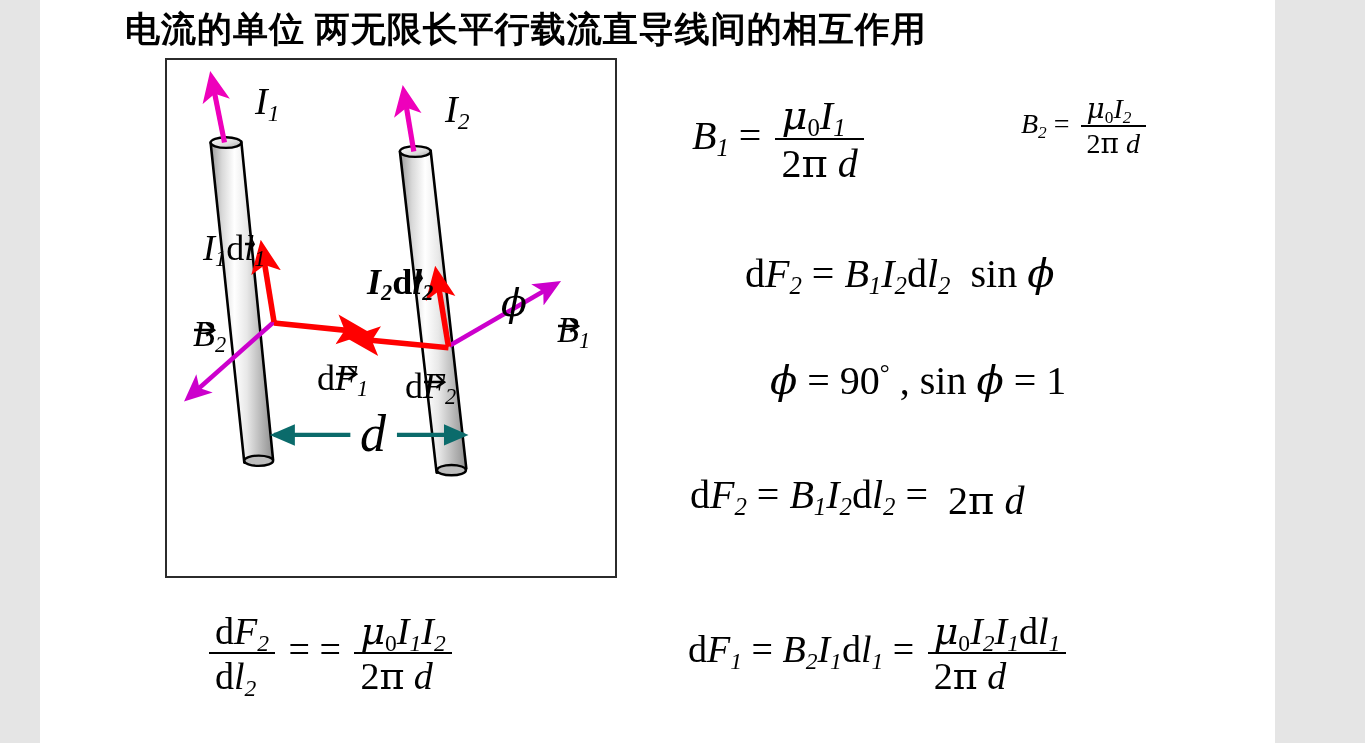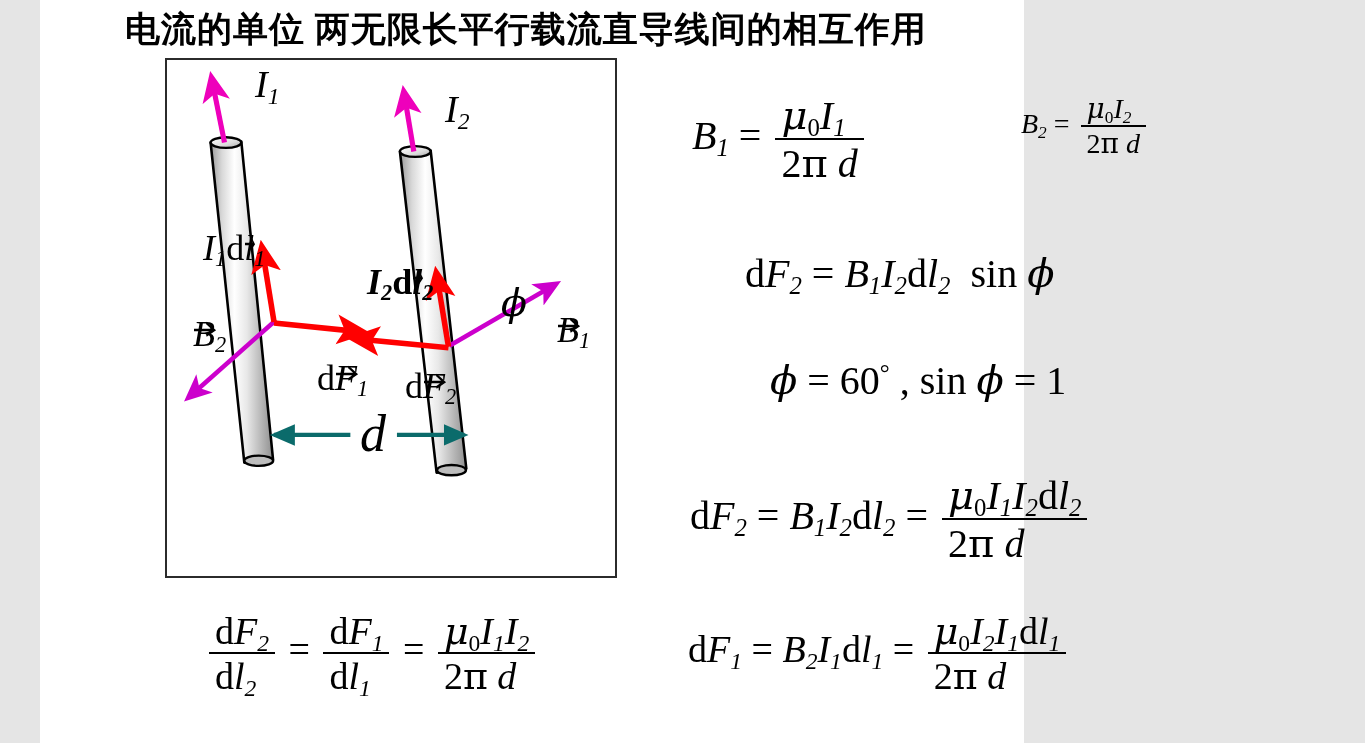--- a/index.html
+++ b/index.html
@@ -12,21 +12,21 @@
     width: 1365px;
     height: 743px;
     background: #e5e5e5;
     overflow: hidden;
     font-family: "Liberation Serif", serif;
   }
   #slide-page {
     position: absolute;
     left: 40px;
     top: 0px;
-    width: 984px;
+    width: 1235px;
     height: 743px;
     background: #ffffff;
   }
 
   
   #slide-title {
     position: absolute;
     left: 85px;
     top: 6px;
     font-family: "Liberation Serif", "DejaVu Serif", serif;
@@ -174,21 +174,21 @@
         <line x1="108" y1="265" x2="196" y2="274" stroke="#ff0000" stroke-width="5.6" marker-end="url(#mkRed)"></line>
 
         <line x1="284" y1="289" x2="272" y2="216" stroke="#ff0000" stroke-width="5.6" marker-end="url(#mkRed)"></line>
 
         <line x1="284" y1="290" x2="190" y2="281" stroke="#ff0000" stroke-width="5.6" marker-end="url(#mkRed)"></line>
 
         <line x1="185" y1="378" x2="108" y2="378" stroke="#0b6b6b" stroke-width="4.2" marker-end="url(#mkTeal)"></line>
         <line x1="232" y1="378" x2="300" y2="378" stroke="#0b6b6b" stroke-width="4.2" marker-end="url(#mkTeal)"></line>
       </svg>
 
-      <div class="math" style="position:absolute; left:88px; top:5px; font-size:38px;text-align:right;">
+      <div class="math" style="position:absolute; left:88px; top:22px; font-size:38px;text-align:right;">
         <span class="var">I</span><sub>1</sub>
       </div>
 
       <div class="math" style="position:absolute; left:278px; top:30px; font-size:38px;">
         <span class="var">I</span><sub>2</sub>
       </div>
 
       <div class="math" style="position:absolute; left:8px; top:170px; font-size:36px;margin-left:28px;">
         <span class="var">I</span><sub>1</sub><span class="up">d</span><span class="vec"><span class="vsym var">l</span><span class="varrow"><svg viewBox="0 0 20 8" preserveAspectRatio="none">
                 <path d="M0,5 L17,5 M11,1 L18,5 L11,8" stroke="#000" stroke-width="1.5" fill="none"></path>
@@ -251,48 +251,43 @@
     <div class="eqn math" id="eq-df2-sin">
       <span class="up">d</span><span class="var">F</span><sub>2</sub>
       <span class="up">=</span>
       <span class="var">B</span><sub>1</sub><span class="var">I</span><sub>2</sub><span class="up">d</span><span class="var">l</span><sub>2</sub>
       &nbsp;<span class="up">sin</span>&nbsp;<span class="greek">ϕ</span>
     </div>
 
     <div class="eqn math" id="eq-phi">
       <span class="greek">ϕ</span>
       <span class="up">=</span>
-      <span class="up">60</span><span class="sup-deg up">°</span>
+      <span class="up">90</span><span class="sup-deg up">°</span>
       <span class="up">,</span>
       <span class="up">sin</span>&nbsp;<span class="greek">ϕ</span>
       <span class="up">=</span>
       <span class="up">1</span>
     </div>
 
     <div class="eqn math" id="eq-df2-full">
       <span class="up">d</span><span class="var">F</span><sub>2</sub>
       <span class="up">=</span>
       <span class="var">B</span><sub>1</sub><span class="var">I</span><sub>2</sub><span class="up">d</span><span class="var">l</span><sub>2</sub>
       <span class="up">=</span>
       <span class="frac">
-        <span class="num"><span class="greek">μ</span><sub class="upn">0</sub><span class="var">I</span><sub>1</sub><span class="var">I</span><sub>2</sub><span class="up">d</span><span class="var">l</span><sub>2</sub></span>
         <span class="den"><span class="up">2</span><span class="greekup">π</span>&nbsp;<span class="var">d</span></span>
       </span>
     </div>
 
     <div class="eqn math" id="eq-ratio">
       <span class="frac">
         <span class="num"><span class="up">d</span><span class="var">F</span><sub>2</sub></span>
         <span class="den"><span class="up">d</span><span class="var">l</span><sub>2</sub></span>
       </span>
       <span class="up">=</span>
-      <span class="frac">
-        <span class="num"><span class="up">d</span><span class="var">F</span><sub>1</sub></span>
-        <span class="den"><span class="up">d</span><span class="var">l</span><sub>1</sub></span>
-      </span>
       <span class="up">=</span>
       <span class="frac">
         <span class="num"><span class="greek">μ</span><sub class="upn">0</sub><span class="var">I</span><sub>1</sub><span class="var">I</span><sub>2</sub></span>
         <span class="den"><span class="up">2</span><span class="greekup">π</span>&nbsp;<span class="var">d</span></span>
       </span>
     </div>
 
     <div class="eqn math" id="eq-df1-full">
       <span class="up">d</span><span class="var">F</span><sub>1</sub>
       <span class="up">=</span>

